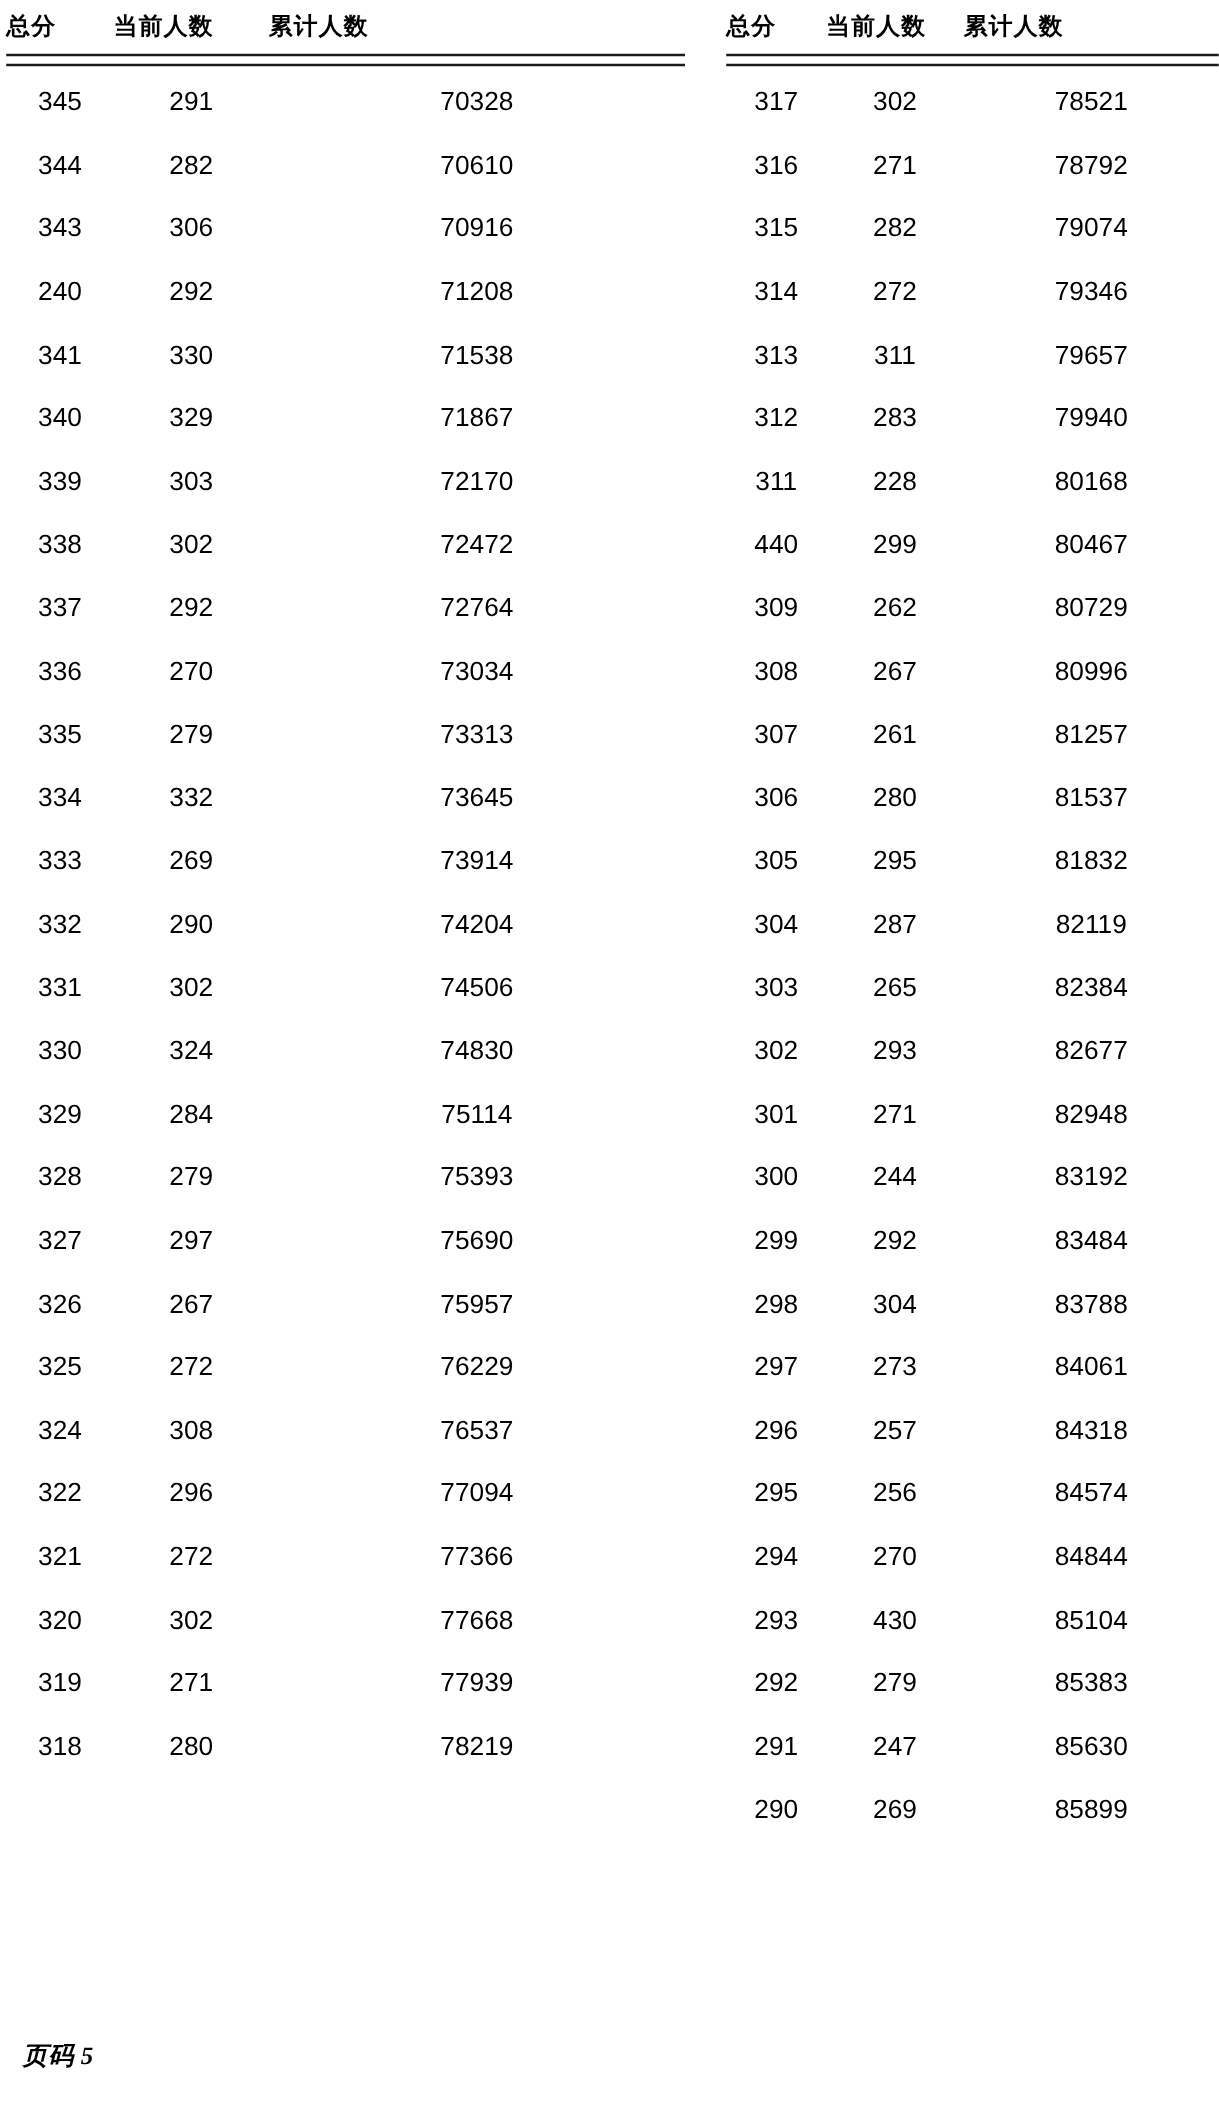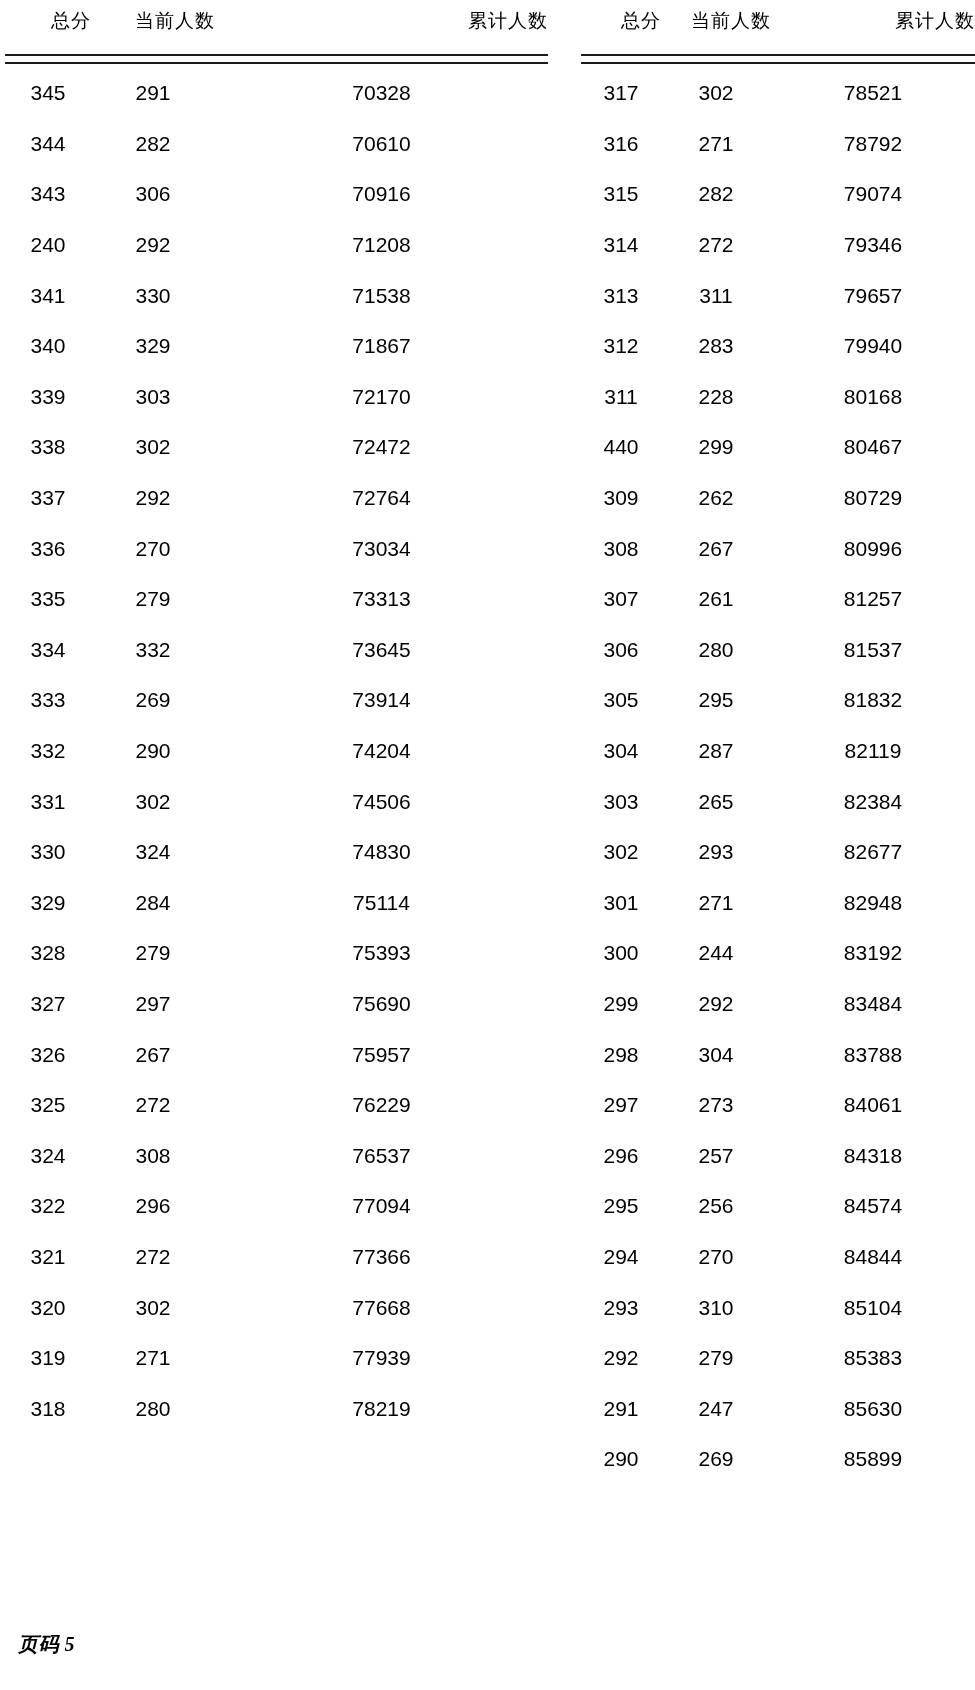--- a/index.html
+++ b/index.html
@@ -37,25 +37,25 @@
   .table-block.left  { width: 548px; padding-left: 5px; box-sizing: border-box; }
   .table-block.right { width: 427px; padding-left: 33px; box-sizing: border-box; }
 
   table.score-table {
     width: 100%;
     border-collapse: collapse;
     table-layout: fixed;
   }
 
   table.score-table thead th {
-    font-weight: normal;
+    font-weight: bold;
     font-size: 19px;
     font-family: "DejaVu Serif", "Liberation Serif", serif;
-    padding: 0 0 20px 0;
-    text-align: right;
+    padding: 0 0 9px 0;
+    text-align: left;
     vertical-align: bottom;
     white-space: nowrap;
     letter-spacing: 1px;
   }
 
   
   table.score-table thead tr.rule-row td {
     padding: 0;
     height: 10px;
   }
@@ -400,21 +400,21 @@
               <td class="cur">256</td>
               <td class="cum">84574</td>
             </tr>
             <tr>
               <td class="score">294</td>
               <td class="cur">270</td>
               <td class="cum">84844</td>
             </tr>
             <tr>
               <td class="score">293</td>
-              <td class="cur">310</td>
+              <td class="cur">430</td>
               <td class="cum">85104</td>
             </tr>
             <tr>
               <td class="score">292</td>
               <td class="cur">279</td>
               <td class="cum">85383</td>
             </tr>
             <tr>
               <td class="score">291</td>
               <td class="cur">247</td>

